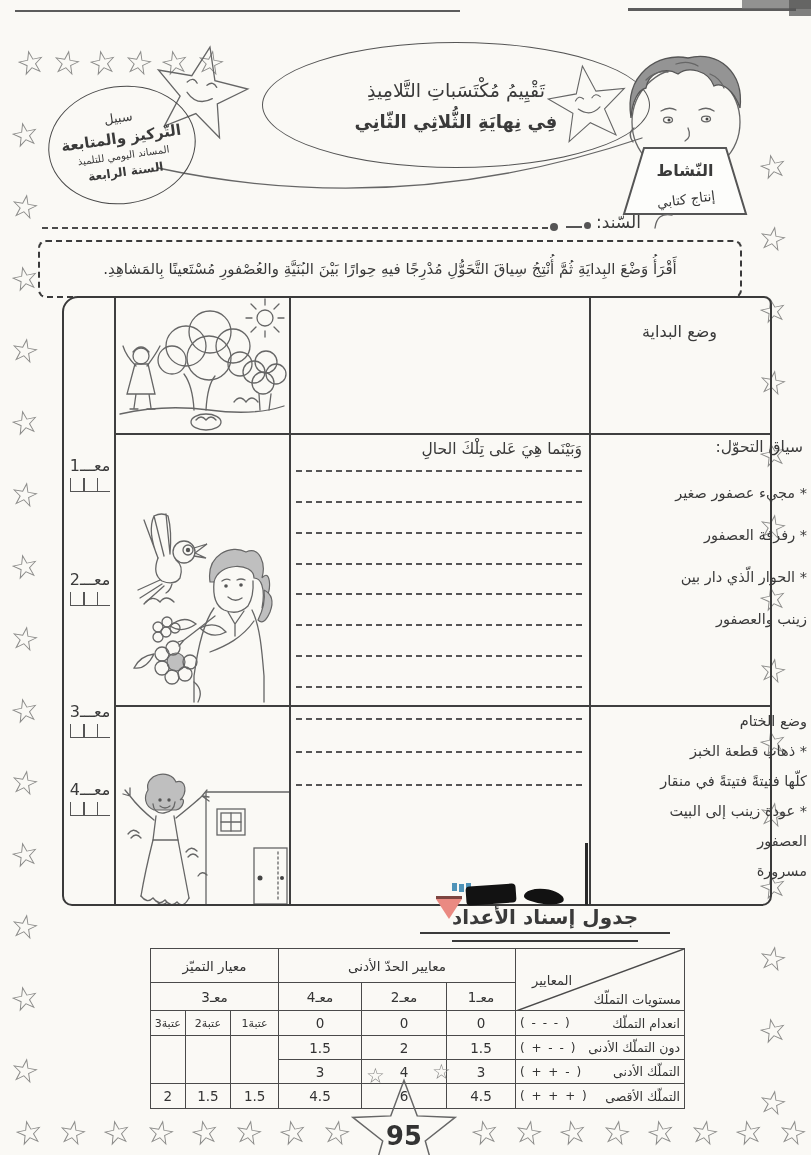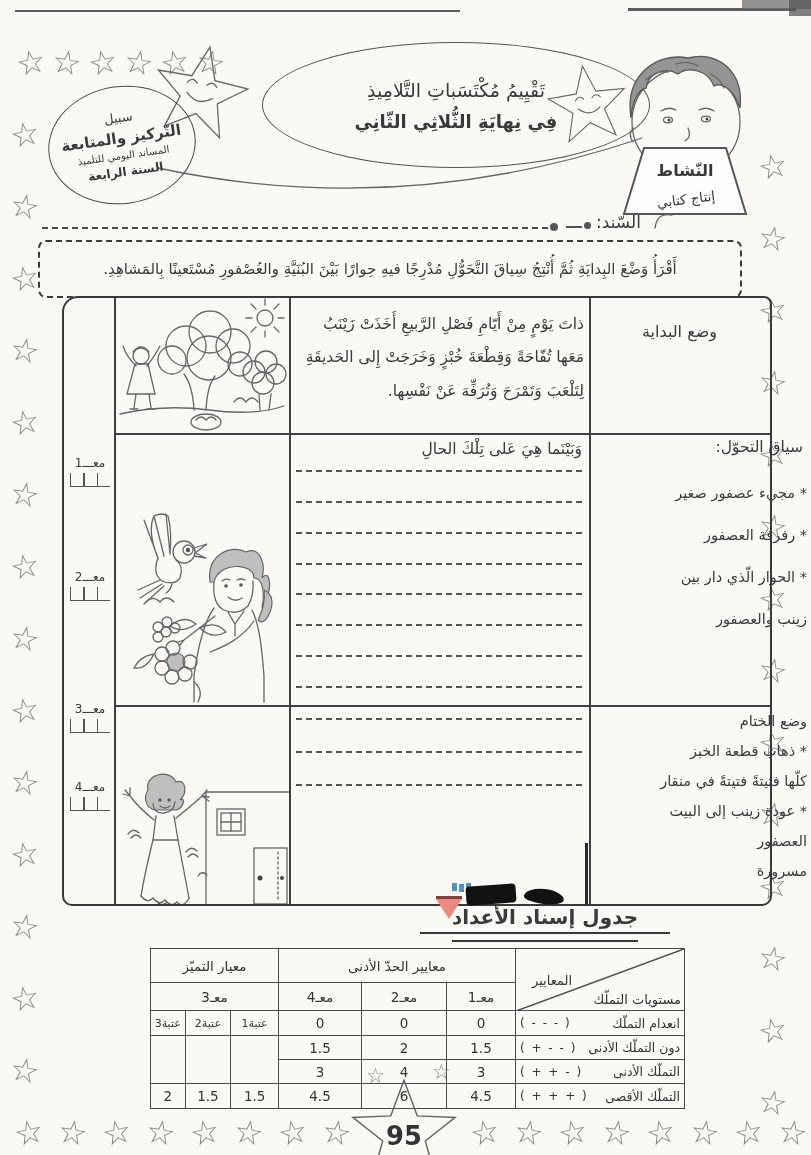--- a/index.html
+++ b/index.html
@@ -42,21 +42,21 @@
   .lblblock .bl{font-size:14.5px;padding-right:10px;}
   .blk2 .head{margin-bottom:16px;}
   .blk2 .bl{height:42px;display:flex;align-items:center;padding-left:24px;}
   .blk3 .bl{height:30px;display:flex;align-items:center;}
   .storytext{position:absolute;left:228px;top:10px;width:292px;direction:rtl;text-align:right;padding-right:6px;}
   .storytext div{font-size:15.5px;line-height:2.15;white-space:nowrap;}
   .lead{position:absolute;left:300px;top:142px;width:218px;font-size:15.5px;text-align:right;}
   .wlines{position:absolute;display:flex;flex-direction:column;justify-content:space-between;}
   .wline{border-top:2px dashed #555;height:0;}
   .crit{position:absolute;left:2px;width:48px;text-align:center;}
-  .crit .clabel{font-size:12px;}
+  .crit .clabel{font-size:16px;}
   .cellbox{display:flex;justify-content:center;margin-top:3px;}
   .cellbox span{width:12px;height:13px;border-left:1.6px solid #555;border-bottom:1.6px solid #555;}
   .cellbox span:last-child{border-right:1.6px solid #555;}
   .illus{position:absolute;left:50px;}
   
   .blob{position:absolute;background:#121212;}
   .bluebit{position:absolute;width:5px;height:8px;background:#4f93b8;}
   .redtri{position:absolute;width:0;height:0;border-left:13px solid transparent;border-right:13px solid transparent;
           border-top:20px solid #ea8a82;}
   .redtribar{position:absolute;width:26px;height:3px;background:#7d4540;}
@@ -255,25 +255,20 @@
         <circle class="ln" cx="149" cy="85" r="11"></circle>
       <path class="ln" d="M146,112 L145,96 M155,112 L157,96"></path>
       <circle class="ln" cx="27" cy="58" r="8"></circle>
       <path class="ln" d="M19,54 q8,-10 16,0 M22,68 Q12,58 9,48 M33,68 Q42,56 46,48"></path>
       <path class="ln" d="M21,66 L13,96 L41,96 L34,66 Z M22,96 L20,110 M35,96 L37,110 M16,111 h8 M33,111 h8"></path>
       <path class="ln" d="M6,116 Q50,106 95,112 T170,108"></path>
       <ellipse class="ln" cx="92" cy="124" rx="15" ry="8"></ellipse>
       <path class="ln" d="M82,122 q5,-6 10,0 q5,-6 10,0 M120,104 q6,-8 12,0 q6,-8 12,0"></path>
     </svg>
     <div class="story-label-1">وضع البداية</div>
-    <div class="storytext">
-      <div>ذاتَ يَوْمٍ مِنْ أَيّامِ فَصْلِ الرَّبيعِ أَخَذَتْ زَيْنَبُ</div>
-      <div>مَعَها تُفّاحَةً وَقِطْعَةَ خُبْزٍ وَخَرَجَتْ إِلى الحَديقَةِ</div>
-      <div>لِتَلْعَبَ وَتَمْرَحَ وَتُرَفِّهَ عَنْ نَفْسِها.</div>
-    </div>
 
     <svg class="illus" style="top:188px;" width="175" height="218" viewBox="0 0 175 218">
       <path class="ln" d="M44,72 Q33,45 40,30 Q48,26 54,30 Q58,45 56,68 M44,72 L30,34 M50,70 L40,30 M56,68 L52,28"></path>
       <circle class="ln" cx="70" cy="66" r="11"></circle>
         <circle cx="74" cy="64" r="2.2" fill="#555"></circle>
       <circle class="ln" cx="74" cy="64" r="5"></circle>
       <path class="ln" d="M80,62 L93,58 L81,67 M81,67 L92,72 L80,70"></path>
       <path class="ln" d="M44,72 Q38,88 48,95 Q60,100 66,92 Q70,80 62,74"></path>
       <path class="ln" d="M46,94 L24,104 M48,98 L26,112 M50,100 L32,116 M58,98 q-2,7 -6,9"></path>
       <path class="ln" d="M30,118 q8,-10 16,-2 q6,-8 14,0"></path>

